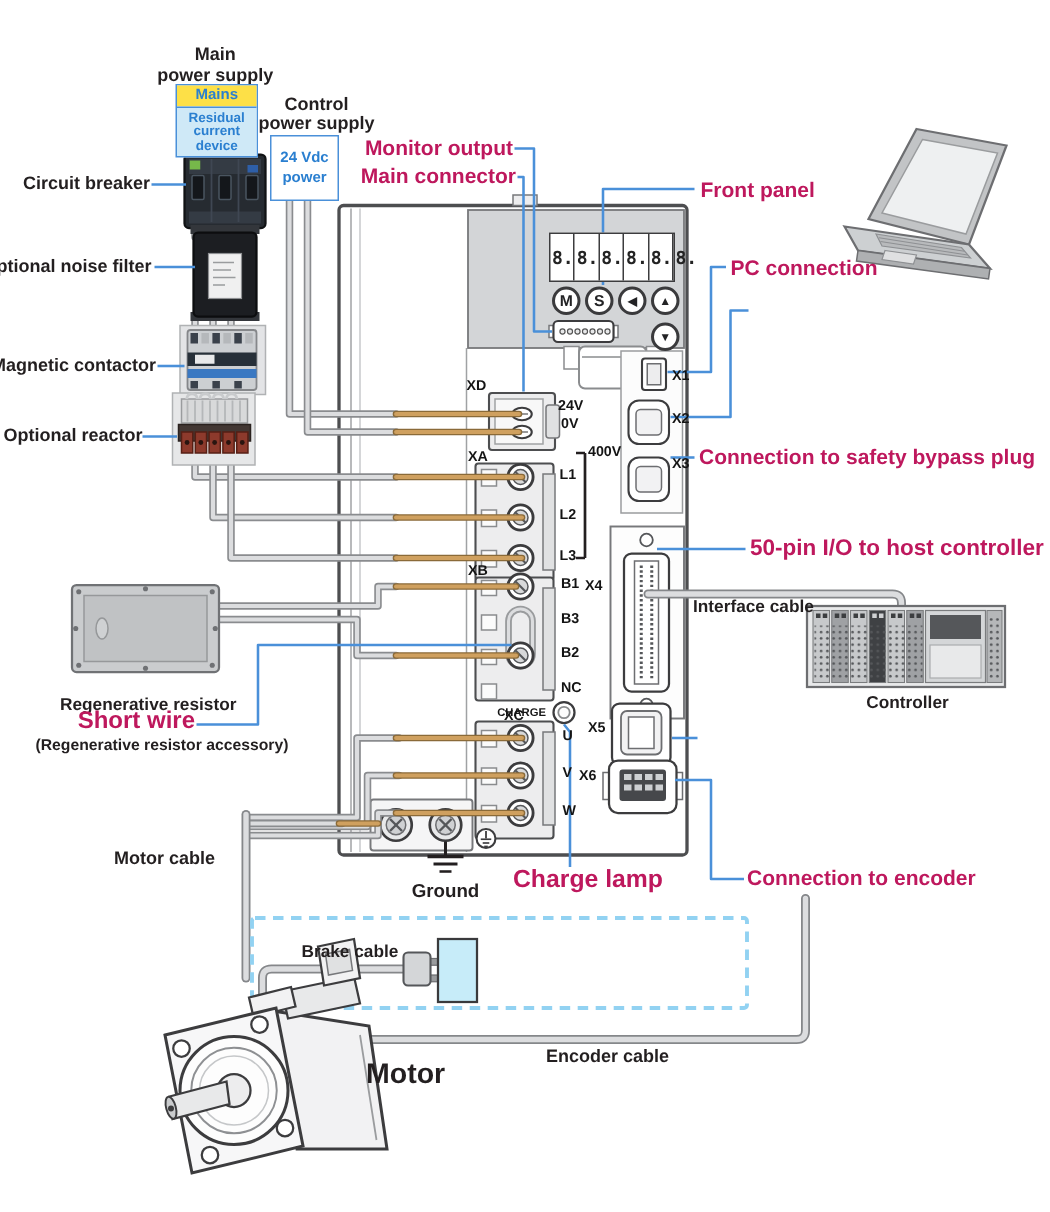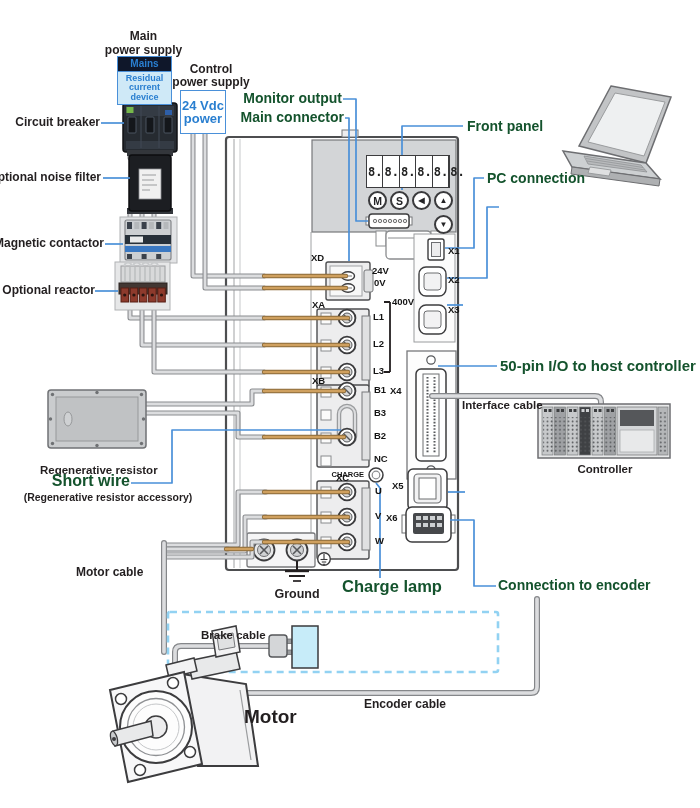--- a/index.html
+++ b/index.html
@@ -2,30 +2,30 @@
 <html><head>
 <meta charset="utf-8">
 <style>
   html,body{margin:0;padding:0;background:#fff;}
   .stage{position:relative;width:700px;height:808px;background:#fff;overflow:hidden;
          font-family:"Liberation Sans",sans-serif;color:#231f20;}
   .stage svg.art{position:absolute;left:0;top:0;z-index:1;}
   .abs{position:absolute;z-index:3;white-space:nowrap;}
   .pre{white-space:pre-line;}
   .blk{color:#231f20;font-weight:bold;font-size:12px;line-height:13.5px;}
-  .blue{color:#14532d;font-weight:bold;font-size:14px;line-height:15px;}
+  .blue{color:#be185d;font-weight:bold;font-size:14px;line-height:15px;}
   .term{position:absolute;z-index:3;color:#141414;font-weight:bold;font-size:9.5px;line-height:10px;white-space:nowrap;}
   .ctr{text-align:center;}
   .rt{text-align:right;}
   
   .bluebox{position:absolute;z-index:3;border:1.5px solid #4a90d9;background:#fff;box-sizing:border-box;}
-  .mains-cell{display:block;text-align:center;color:#2a7fd0;font-weight:bold;font-size:10px;line-height:14px;background:#0f172a;}
+  .mains-cell{display:block;text-align:center;color:#2a7fd0;font-weight:bold;font-size:10px;line-height:14px;background:#fde047;}
   .rcd-cell{display:block;text-align:center;color:#2a7fd0;font-weight:bold;font-size:9px;line-height:9.3px;
             background:#cfe9f7;border-top:1.5px solid #4a90d9;padding:2px 0;}
-  .vdc-cell{display:block;text-align:center;color:#2a7fd0;font-weight:bold;font-size:13px;line-height:13px;padding-top:8px;}
+  .vdc-cell{display:block;text-align:center;color:#2a7fd0;font-weight:bold;font-size:10px;line-height:13px;padding-top:8px;}
   
   .display{position:absolute;left:366px;top:155px;width:84px;height:33px;z-index:3;
            border:1.5px solid #3c3c3e;background:#fff;box-sizing:border-box;display:flex;}
   .digit{flex:1;border-right:1px solid #3c3c3e;display:flex;align-items:center;justify-content:center;
          font-family:"DejaVu Sans Mono",monospace;font-weight:bold;font-size:12px;color:#232323;padding-left:1px;}
   .digit:last-child{border-right:none;}
   
   .btn{position:absolute;z-index:3;width:19px;height:19px;box-sizing:border-box;border:2.2px solid #3a3a3c;
        border-radius:50%;background:#fff;color:#232325;font-weight:bold;font-size:10.5px;
        display:flex;align-items:center;justify-content:center;}
@@ -491,20 +491,21 @@
 <div class="abs blk rt" style="right:596px;top:237px;">Magnetic contactor</div>
 <div class="abs blk rt" style="right:605px;top:284px;">Optional reactor</div>
 <div class="abs blk ctr" style="left:40px;top:452px;width:112px;font-size:11.5px;margin-top:12px;">Regenerative resistor</div>
 <div class="abs blue rt" style="right:570px;top:473px;font-size:16px;">Short wire</div>
 <div class="abs blk ctr" style="left:22px;top:491px;width:172px;font-size:10.5px;">(Regenerative resistor accessory)</div>
 
 <div class="abs blue rt" style="right:358px;top:91px;">Monitor output</div>
 <div class="abs blue rt" style="right:356px;top:110px;">Main connector</div>
 <div class="abs blue" style="left:467px;top:119px;">Front panel</div>
 <div class="abs blue" style="left:487px;top:171px;">PC connection</div>
+<div class="abs blue" style="left:466px;top:297px;">Connection to safety bypass plug</div>
 <div class="abs blue" style="left:500px;top:358px;font-size:15px;">50-pin I/O to host controller</div>
 <div class="abs blue" style="left:498px;top:578px;">Connection to encoder</div>
 <div class="abs blue" style="left:342px;top:579px;font-size:16.5px;">Charge lamp</div>
 
 <div class="abs blk" style="left:462px;top:399px;font-size:11.5px;">Interface cable</div>
 <div class="abs blk ctr" style="left:573px;top:463px;width:64px;font-size:11.5px;">Controller</div>
 <div class="abs blk ctr" style="left:271px;top:588px;width:52px;font-size:12.5px;">Ground</div>
 <div class="abs blk" style="left:76px;top:566px;">Motor cable</div>
 <div class="abs blk" style="left:201px;top:629px;font-size:11.5px;">Brake cable</div>
 <div class="abs blk ctr" style="left:362px;top:698px;width:86px;">Encoder cable</div>

